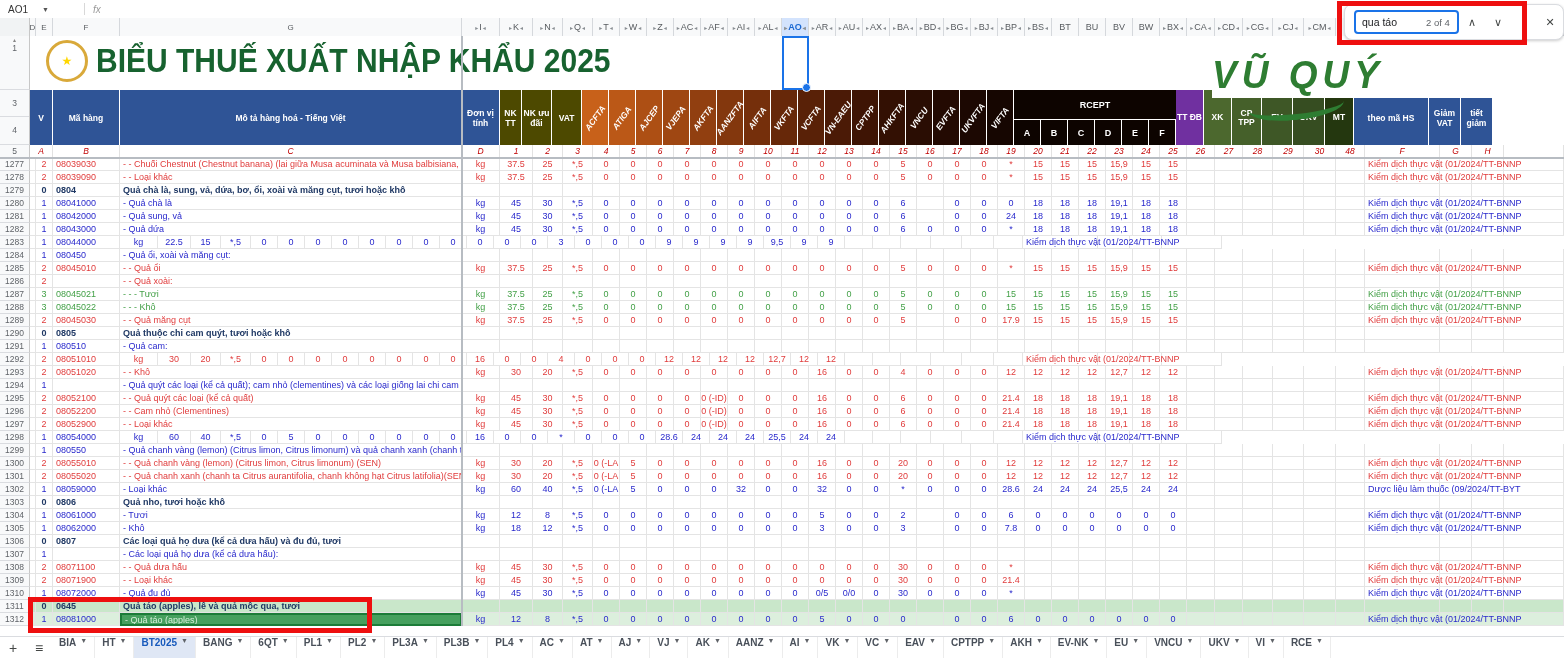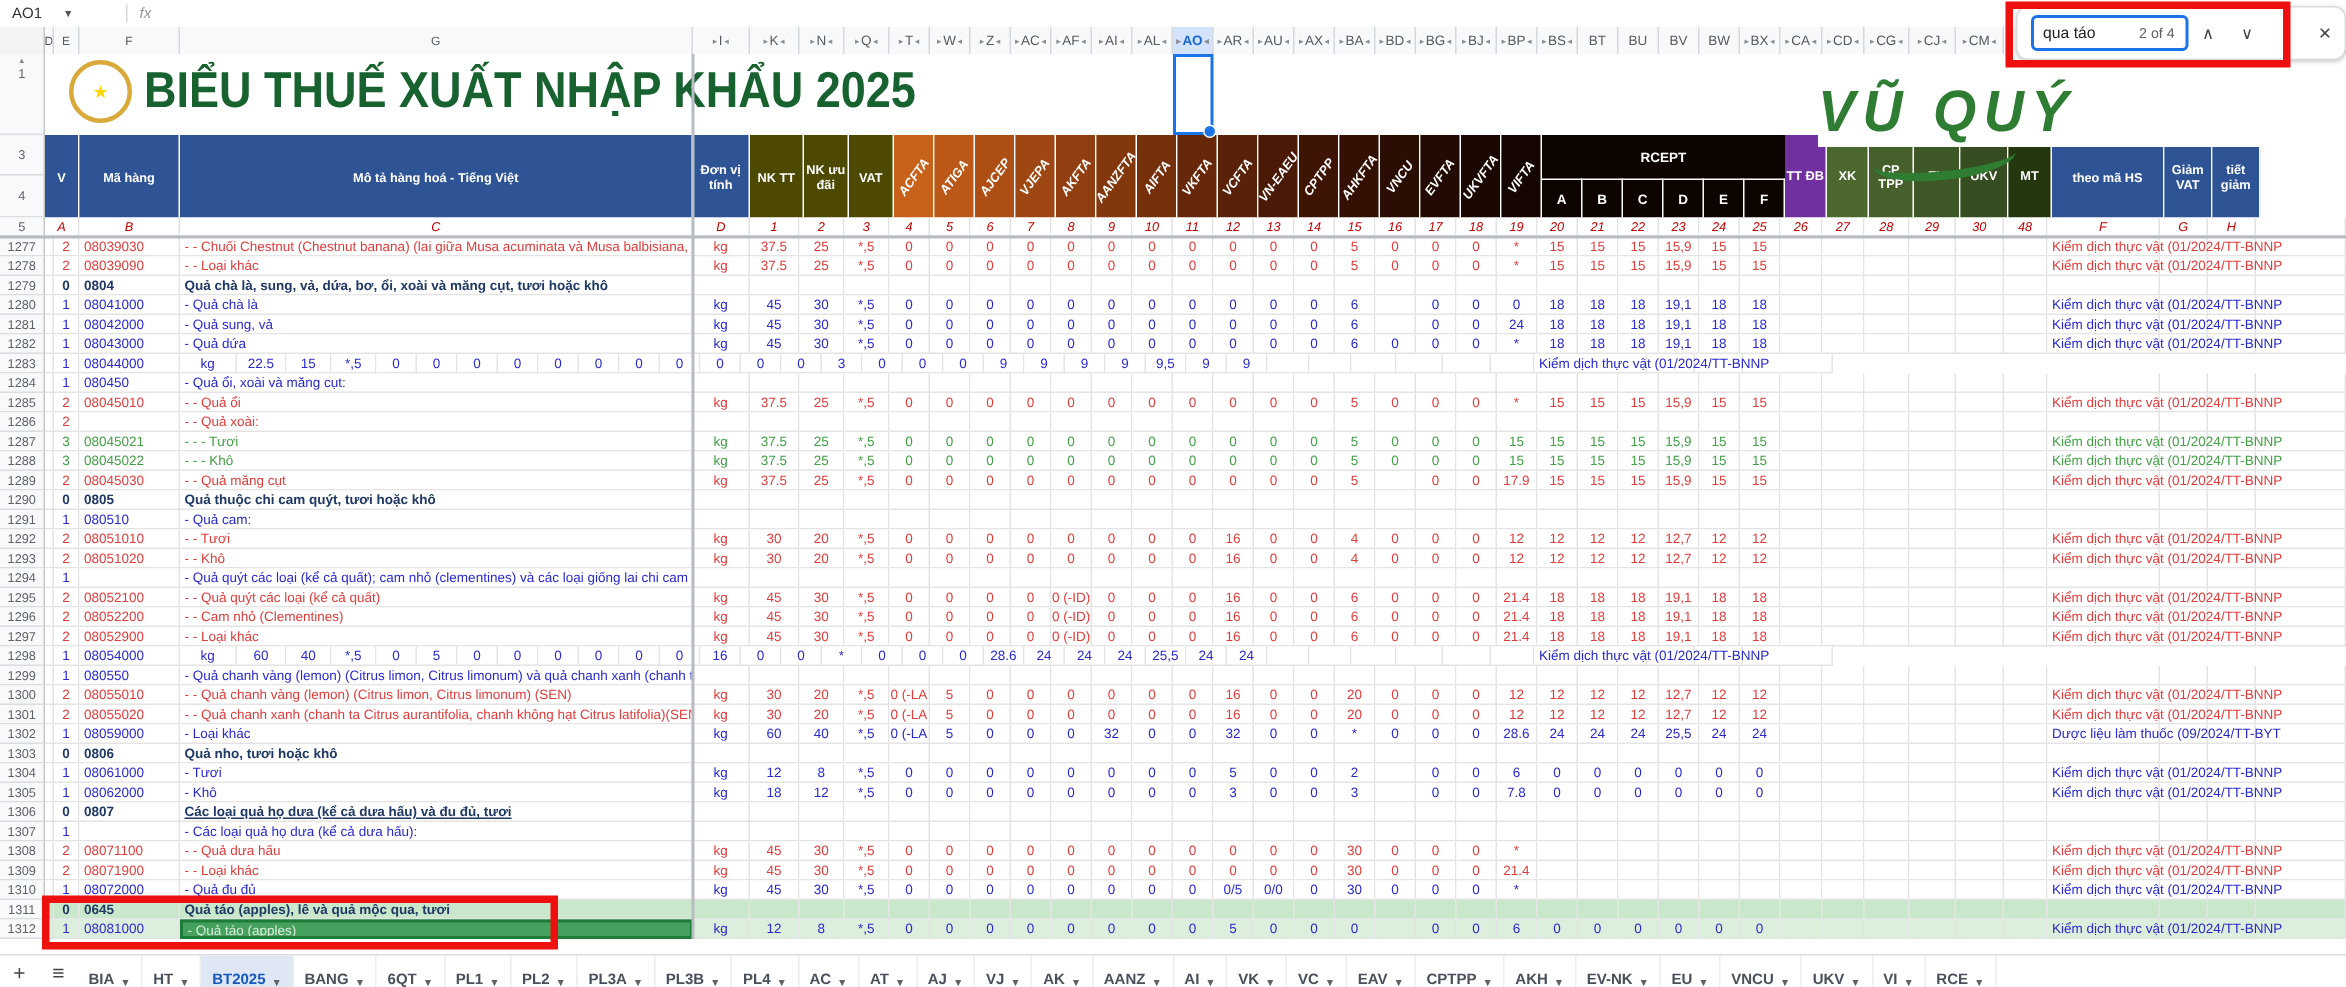--- a/index.html
+++ b/index.html
@@ -97,21 +97,21 @@
     color:#444746;font-size:11px;cursor:default;flex:none;}
   
   .redbox{position:absolute;border:5px solid #ee0f0f;box-sizing:border-box;z-index:100;pointer-events:none;}
   #redbox-search{left:1337px;top:1px;width:190px;height:44px;}
   #redbox-rows{left:28px;top:597px;width:344px;height:36px;}
   
   #tabbar{position:absolute;left:0;top:636px;width:1564px;height:22px;background:#fff;
     border-top:1px solid #dadce0;display:flex;align-items:center;font-size:10px;color:#3c4043;}
   .tbicon{width:26px;height:100%;display:flex;align-items:center;justify-content:center;
     font-size:14px;color:#444746;flex:none;}
-  .tab{height:100%;display:flex;align-items:flex-end;padding:0 7px;border-right:1px solid #ececec;
+  .tab{height:100%;display:flex;align-items:flex-start;padding:0 7px;border-right:1px solid #ececec;
     white-space:nowrap;font-weight:bold;color:#49505a;flex:none;}
   .tab .tcaret{font-size:7px;color:#5f6368;margin-left:4px;}
   .tab.active{background:#dfe7f5;color:#185abc;}
 </style>
 </head>
 <body>
 
 <div id="app">
 
   <div id="toolbar">
@@ -299,21 +299,21 @@
     </div>
     <div id="headerrow">
         <div class="gut" style="flex-direction: column; padding: 0px; justify-content: flex-start;">
           <div style="height: 27px; display: flex; align-items: center; justify-content: center; border-bottom: 1px solid rgb(218, 220, 224); width: 100%; box-sizing: border-box;">3</div>
           <div style="height: 28px; display: flex; align-items: center; justify-content: center; width: 100%;">4</div>
         </div>
         <div class="hc blue" style="width: 23px;">V</div>
         <div class="hc blue" style="width: 67px;">Mã hàng</div>
         <div class="hc blue" style="width: 342px;">Mô tả hàng hoá - Tiếng Việt</div>
         <div class="hc blue" style="width: 38px;">Đơn vị tính</div>
-        <div class="hc olive" style="width: 36px;">NK TT</div>
+        <div class="hc olive" style="width: 22px;">NK TT</div>
         <div class="hc olive" style="width: 30px;">NK ưu đãi</div>
         <div class="hc olive" style="width: 30px;">VAT</div>
         <div class="hc rot" style="width: 27px; background: rgb(200, 97, 26);">
           <span>ACFTA</span>
         </div>
         <div class="hc rot" style="width: 27px; background: rgb(187, 88, 23);">
           <span>ATIGA</span>
         </div>
         <div class="hc rot" style="width: 27px; background: rgb(173, 79, 20);">
           <span>AJCEP</span>
@@ -1064,21 +1064,20 @@
           <div class="cell lv1 left ofv" style="width: 75px;"></div>
           <div class="cell " style="width: 32px;"></div>
           <div class="cell " style="width: 32px;"></div>
           <div class="cell " style="width: 60px;"></div>
         </div>
         <div class="drow">
           <div class="gut">1292</div>
           <div class="cell " style="width: 6px;"></div>
           <div class="cell lv2" style="width: 17px;">2</div>
           <div class="cell lv2 left" style="width: 67px;">08051010</div>
-          <div class="cell lv2 left" style="width: 342px;">- - Tươi</div>
           <div class="cell lv2" style="width: 38px;">kg</div>
           <div class="cell lv2" style="width: 33px;">30</div>
           <div class="cell lv2" style="width: 30px;">20</div>
           <div class="cell lv2" style="width: 30px;">*,5</div>
           <div class="cell lv2" style="width: 27px;">0</div>
           <div class="cell lv2" style="width: 27px;">0</div>
           <div class="cell lv2" style="width: 27px;">0</div>
           <div class="cell lv2" style="width: 27px;">0</div>
           <div class="cell lv2" style="width: 27px;">0</div>
           <div class="cell lv2" style="width: 27px;">0</div>
@@ -1665,21 +1664,21 @@
           <div class="cell lv1 left ofv" style="width: 75px;">Kiểm dịch thực vật (01/2024/TT-BNNP</div>
           <div class="cell " style="width: 32px;"></div>
           <div class="cell " style="width: 32px;"></div>
           <div class="cell " style="width: 60px;"></div>
         </div>
         <div class="drow">
           <div class="gut">1306</div>
           <div class="cell " style="width: 6px;"></div>
           <div class="cell lv0" style="width: 17px;">0</div>
           <div class="cell lv0 left" style="width: 67px;">0807</div>
-          <div class="cell lv0 left" style="width: 342px; text-decoration: underline;">Các loại quả họ dưa (kể cả dưa hấu) và đu đủ, tươi</div>
+          <div class="cell lv0 left" style="width: 342px;">Các loại quả họ dưa (kể cả dưa hấu) và đu đủ, tươi</div>
           <div class="cell lv0" style="width: 38px;"></div>
           <div class="cell lv0" style="width: 33px;"></div>
           <div class="cell lv0" style="width: 30px;"></div>
           <div class="cell lv0" style="width: 30px;"></div>
           <div class="cell lv0" style="width: 27px;"></div>
           <div class="cell lv0" style="width: 27px;"></div>
           <div class="cell lv0" style="width: 27px;"></div>
           <div class="cell lv0" style="width: 27px;"></div>
           <div class="cell lv0" style="width: 27px;"></div>
           <div class="cell lv0" style="width: 27px;"></div>

